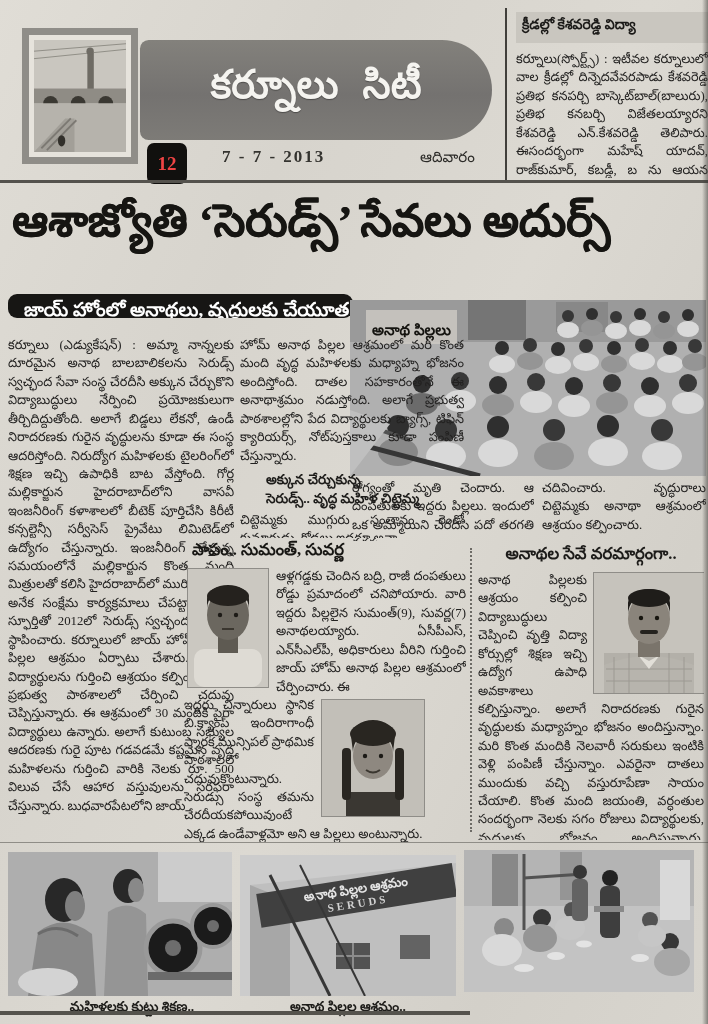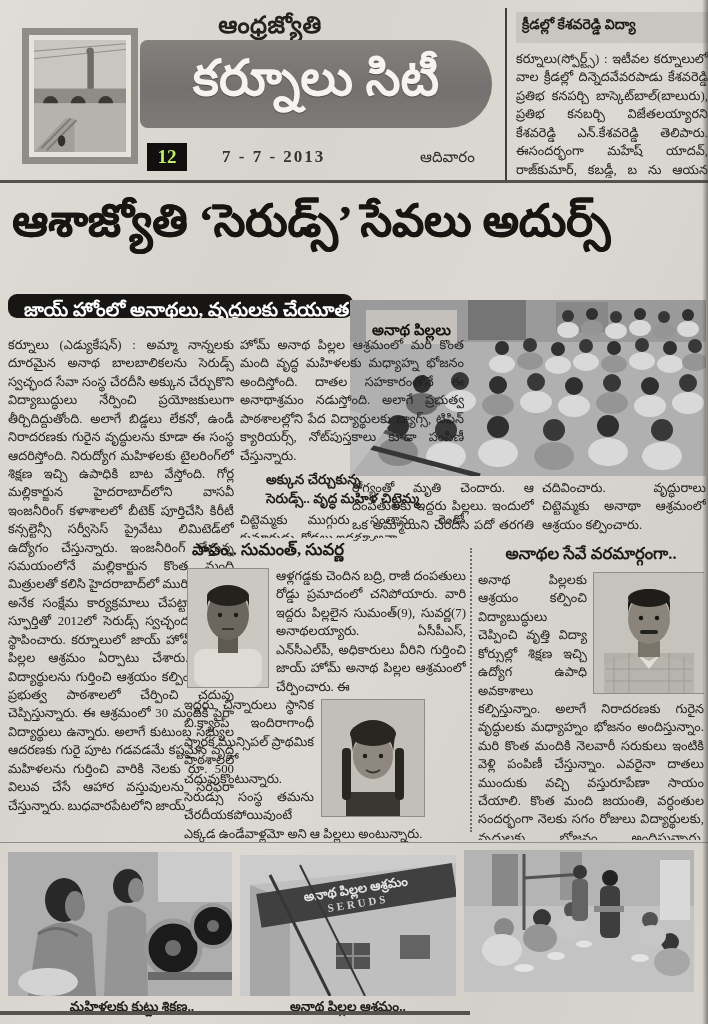--- a/index.html
+++ b/index.html
@@ -21,32 +21,32 @@
     background:#8f8d88; padding:7px;
   }
   .photo-frame .inner { width:100%; height:100%; background:#e6e3dc; padding:5px; }
   .photo-frame svg { width:100%; height:100%; display:block; }
   .masthead-name {
     position:absolute; left:160px; top:12px; width:220px;
     text-align:center; font-size:24px; font-weight:bold; color:#23221f;
     letter-spacing:.5px; white-space:nowrap; overflow:hidden;
   }
   .edition-banner {
-    position:absolute; left:140px; top:40px; width:352px; height:88px;
+    position:absolute; left:140px; top:40px; width:352px; height:100px;
     background:linear-gradient(#83817c,#747270 55%,#7d7b77);
     border-radius:10px 58px 58px 10px;
     display:flex; align-items:center; justify-content:center;
-    color:#f5f4f0; font-size:50px; font-weight:bold;
+    color:#f5f4f0; font-size:40px; font-weight:bold;
     text-shadow:0 1px 1px rgba(0,0,0,.35);
-    white-space:nowrap; overflow:hidden;
+    white-space:nowrap; overflow:hidden;font-family:Liberation Mono, monospace;
   }
   .page-num-badge {
-    position:absolute; left:147px; top:143px; width:40px; height:28px;
-    background:#11100e; color:#bef264; font-size:19px; font-weight:bold;
-    display:flex; align-items:center; justify-content:center;
+    position:absolute; left:147px; top:143px; width:40px; height:41px;
+    background:#11100e; color:#ef4444; font-size:19px; font-weight:bold;
+    display:flex; align-items:center; justify-content:center;border-radius:7px;
   }
   .date-label {
     position:absolute; left:222px; top:147px; font-size:17px; font-weight:bold;
     color:#34332f; letter-spacing:2px; white-space:nowrap;
   }
   .day-label {
     position:absolute; left:420px; top:149px; font-size:15px; color:#2c2b28; white-space:nowrap;
   }
   .header-vline { position:absolute; left:505px; top:8px; width:2px; height:172px; background:#413f3b; }
   .header-rule { position:absolute; left:0; top:180px; width:708px; height:3px; background:#54524d; }
@@ -132,21 +132,20 @@
         <path d="M70 68 a8 8 0 0 1 16 0 z" fill="#3a3832"></path>
         <rect x="0" y="68" width="100" height="52" fill="#b6b3ac"></rect>
         <path d="M0 120 L34 84 L44 84 L44 120 Z" fill="#a29f98"></path>
         <line x1="8" y1="116" x2="40" y2="84" stroke="#7c7973" stroke-width="2"></line>
         <line x1="14" y1="118" x2="46" y2="86" stroke="#7c7973" stroke-width="2"></line>
         <ellipse cx="30" cy="108" rx="4" ry="6" fill="#32302b"></ellipse>
       </svg>
     </div>
   </div>
 
-  <div class="masthead-name">ఆంధ్రజ్యోతి</div>
   <div class="edition-banner">కర్నూలు సిటీ</div>
   <div class="page-num-badge">12</div>
   <div class="date-label">7 - 7 - 2013</div>
   <div class="day-label">ఆదివారం</div>
   <div class="header-vline"></div>
 
   <div class="sports">
     <div class="sports-headline">క్రీడల్లో కేశవరెడ్డి విద్యా</div>
     <div class="sports-body bodytext">కర్నూలు(స్పోర్ట్స్) : ఇటీవల కర్నూలులో వాల క్రీడల్లో దిన్నెదవేవరపాడు కేశవరెడ్డి ప్రతిభ కనపర్చి బాస్కెట్‌బాల్(బాలురు), ప్రతిభ కనబర్చి విజేతలయ్యారని కేశవరెడ్డి ఎన్.కేశవరెడ్డి తెలిపారు. ఈసందర్భంగా మహేష్ యాదవ్, రాజ్‌కుమార్, కబడ్డీ, బ ను ఆయన అభినందించారు.</div>
   </div>

